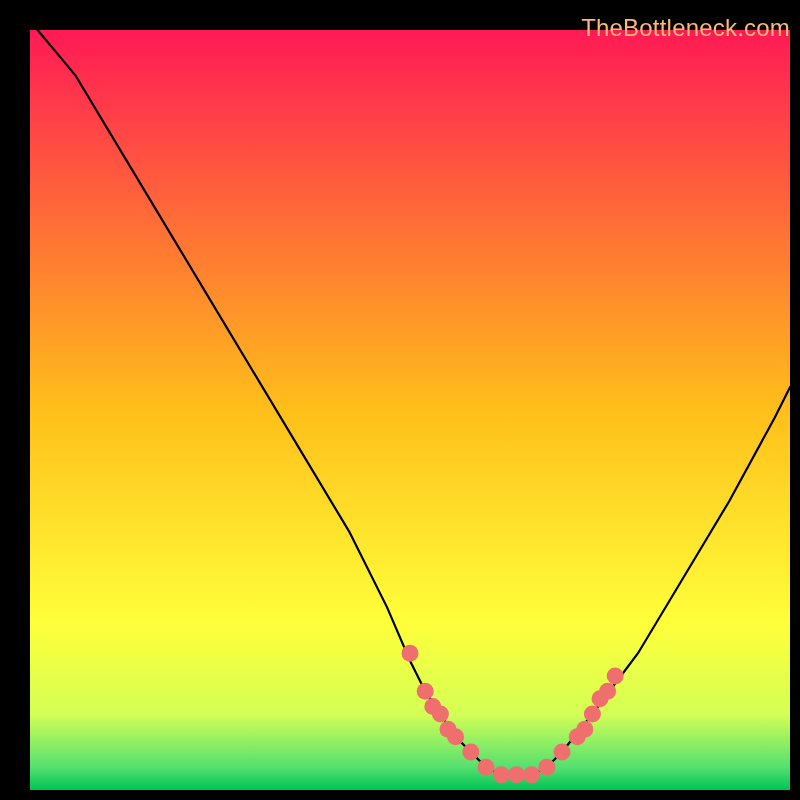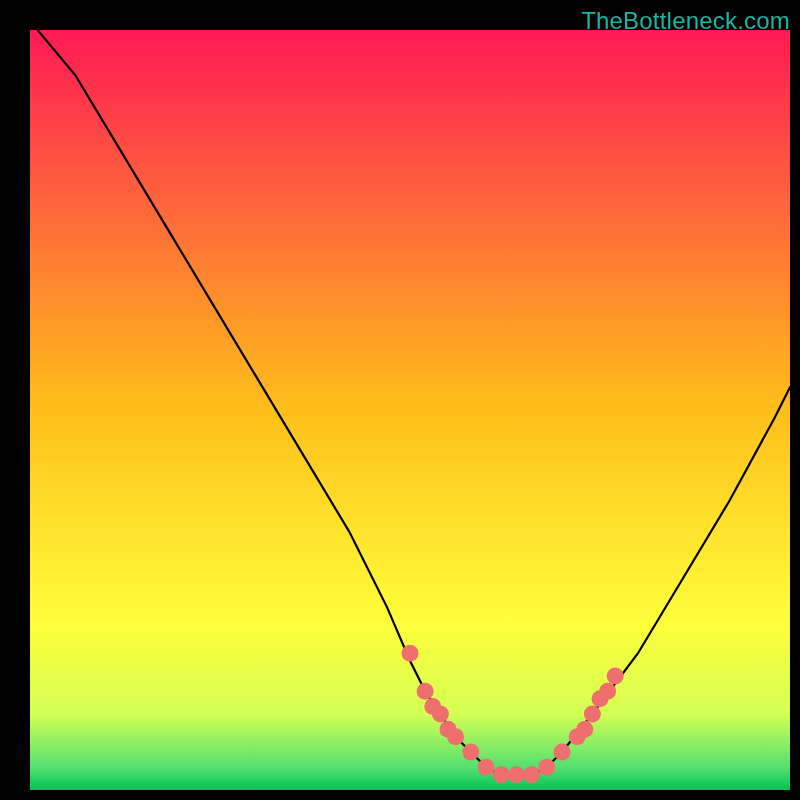--- a/index.html
+++ b/index.html
@@ -12,23 +12,23 @@
     overflow: hidden;
   }
   .frame {
     position: relative;
     width: 800px;
     height: 800px;
     background: #000000;
   }
   .attribution {
     position: absolute;
-    top: 7px;
+    top: 14px;
     right: 10px;
-    color: #14b8a6;
+    color: #fdba74;
     font-size: 24px;
     font-weight: 500;
     letter-spacing: 0.2px;
     z-index: 4;
   }
   svg.plot {
     position: absolute;
     top: 0;
     left: 0;
     width: 800px;

